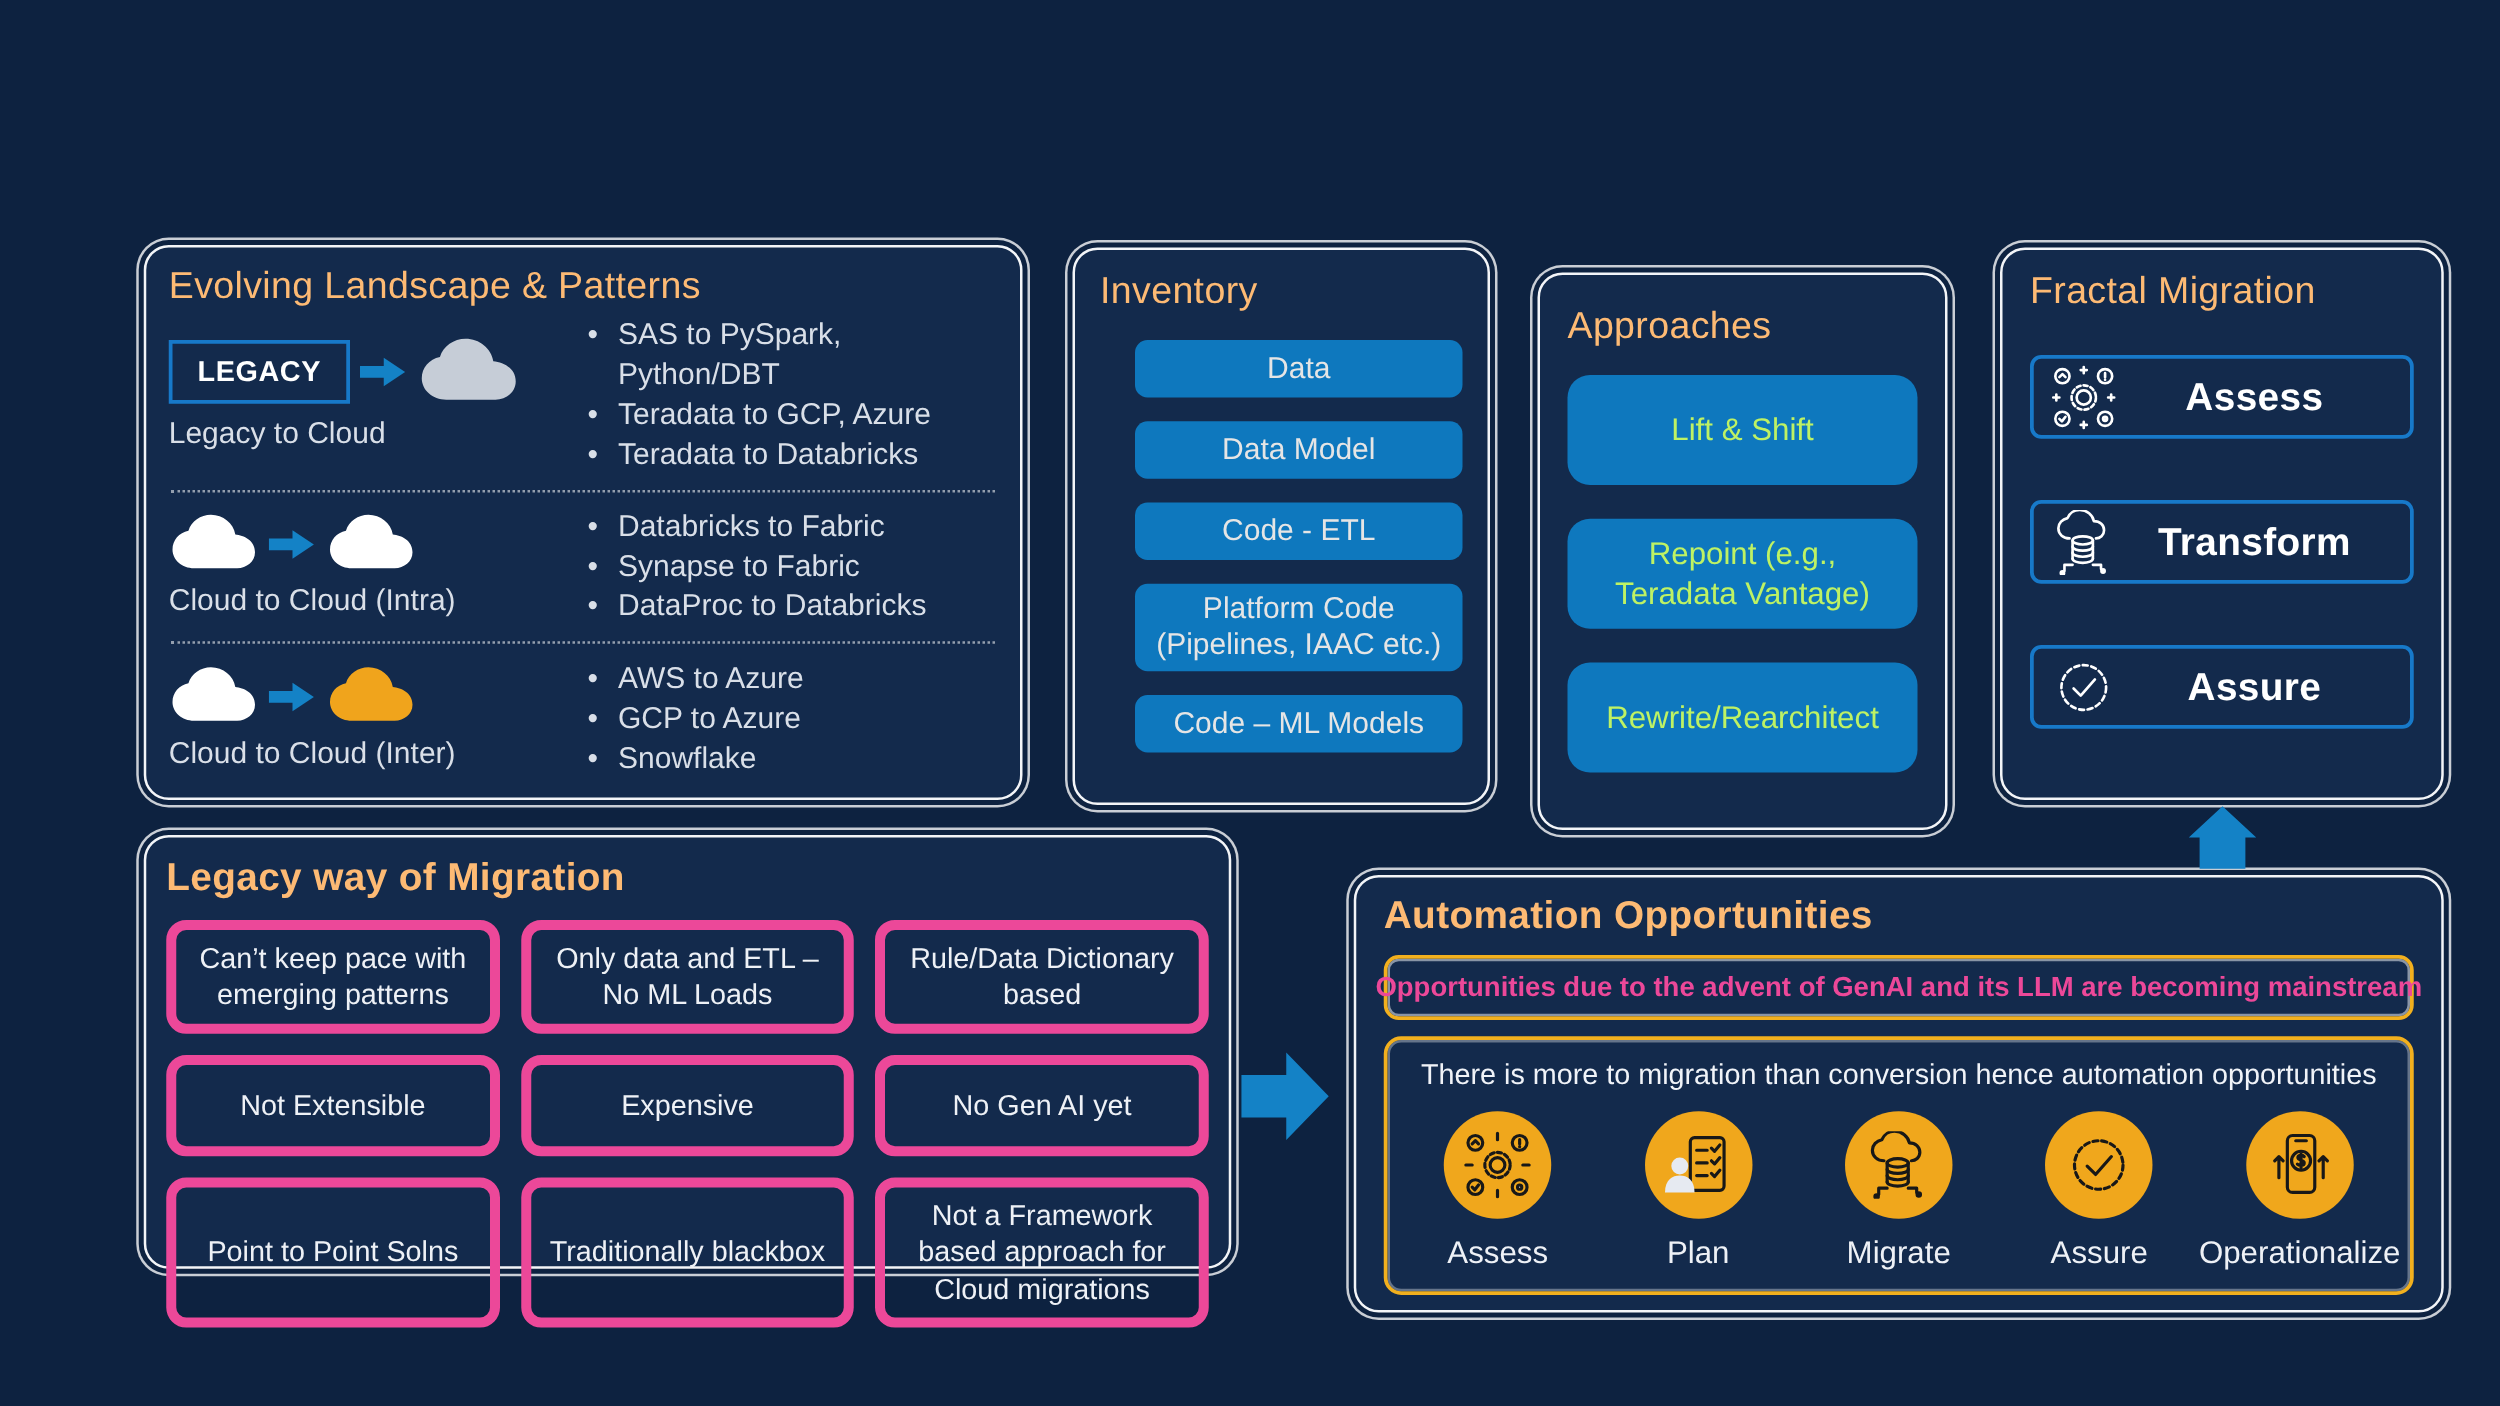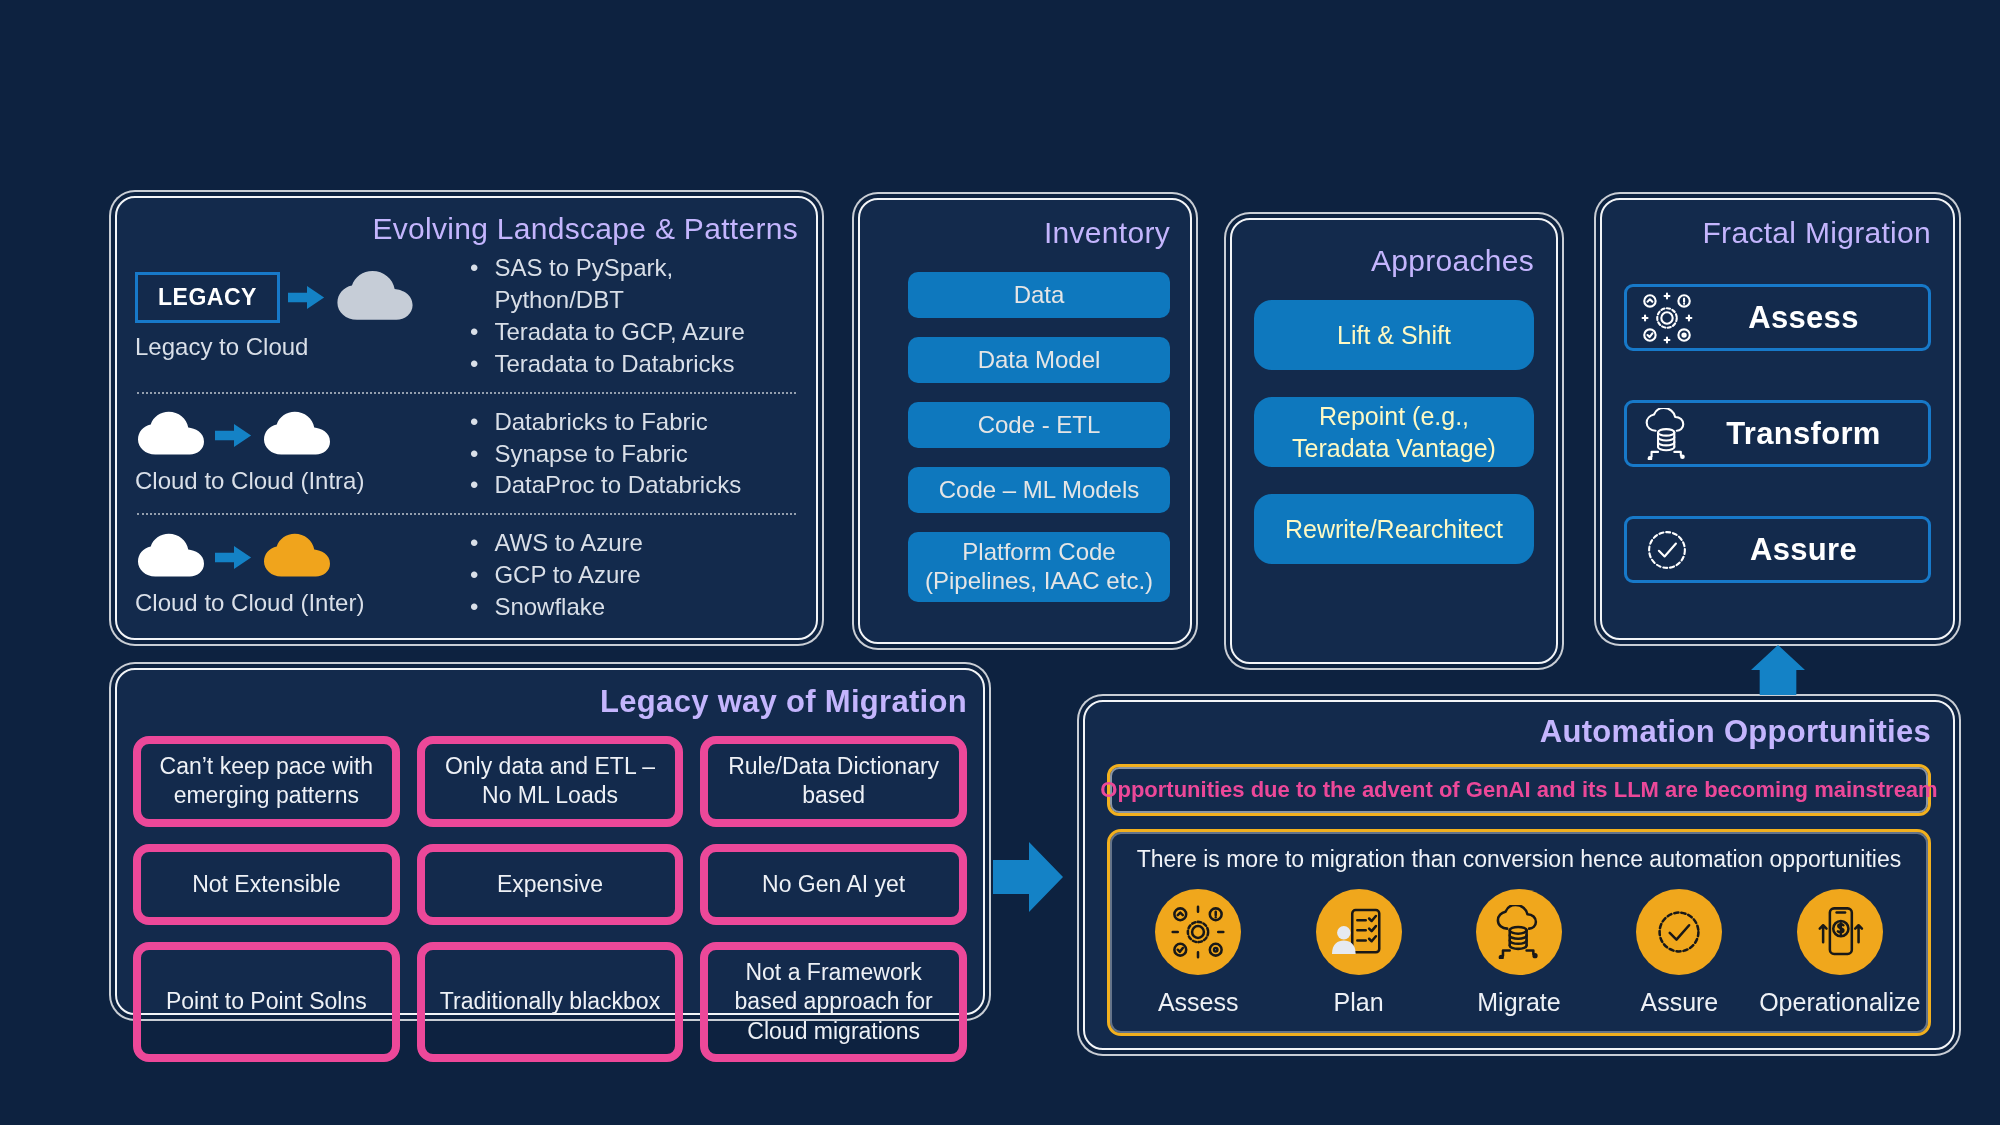--- a/index.html
+++ b/index.html
@@ -20,21 +20,21 @@
 
   
   .panel{
     position:absolute;
     background:var(--panel);
     border:2px solid #f3f5f8;
     border-radius:20px;
     box-shadow:0 0 0 4px var(--bg), 0 0 0 6px rgba(255,255,255,.78);
   }
   .panel-title{
-    text-align:right;font-weight:500;font-size:30px;color:#c4b5fd;
+    text-align:left;font-weight:500;font-size:30px;color:#fdba74;
     letter-spacing:.3px;
   }
   .bold-title{font-weight:700;font-size:31px;}
 
   .p-evolving{left:115px;top:196px;width:703px;height:444px;padding:14px 18px 10px;}
   .p-inventory{left:858px;top:198px;width:334px;height:446px;padding:16px 20px;}
   .p-approaches{left:1230px;top:198px;width:328px;height:446px;padding:24px 22px;margin-top:20px;}
   .p-fractal{left:1600px;top:198px;width:355px;height:442px;padding:16px 22px;}
   .p-legacy{left:115px;top:668px;width:870px;height:347px;padding:14px 16px;}
   .p-automation{left:1083px;top:700px;width:872px;height:350px;padding:12px 22px;}
@@ -64,21 +64,21 @@
   .inv-btn{
     height:46px;background:var(--btn-blue);border-radius:10px;color:#e5e5e5;
     display:flex;align-items:center;justify-content:center;font-size:24px;text-align:center;
     padding:0 12px;line-height:1.2;margin-left:28px;
   }
   .inv-btn.tall{height:70px;}
 
   
   .app-list{display:flex;flex-direction:column;gap:27px;margin-top:22px;}
   .app-btn{
-    height:70px;background:var(--btn-blue);border-radius:18px;color:#fef9c3;
+    height:88px;background:var(--btn-blue);border-radius:18px;color:#bef264;
     display:flex;align-items:center;justify-content:center;font-size:25px;text-align:center;
     padding:0 24px;line-height:1.3;
   }
 
   
   .fr-list{display:flex;flex-direction:column;gap:49px;margin-top:34px;}
   .fr-box{
     height:67px;border:3px solid var(--line-blue);border-radius:9px;
     display:flex;align-items:center;padding:0 14px;background:transparent;
   }
@@ -196,22 +196,22 @@
       </ul>
     </div>
   </section>
 
   <section class="panel p-inventory">
     <h2 class="panel-title">Inventory</h2>
     <div class="inv-list">
       <div class="inv-btn">Data</div>
       <div class="inv-btn">Data Model</div>
       <div class="inv-btn">Code - ETL</div>
+      <div class="inv-btn tall">Platform Code (Pipelines, IAAC etc.)</div>
       <div class="inv-btn">Code – ML Models</div>
-      <div class="inv-btn tall">Platform Code (Pipelines, IAAC etc.)</div>
     </div>
   </section>
 
   <section class="panel p-approaches">
     <h2 class="panel-title">Approaches</h2>
     <div class="app-list">
       <div class="app-btn">Lift &amp; Shift</div>
       <div class="app-btn">Repoint (e.g., Teradata Vantage)</div>
       <div class="app-btn">Rewrite/Rearchitect</div>
     </div>

